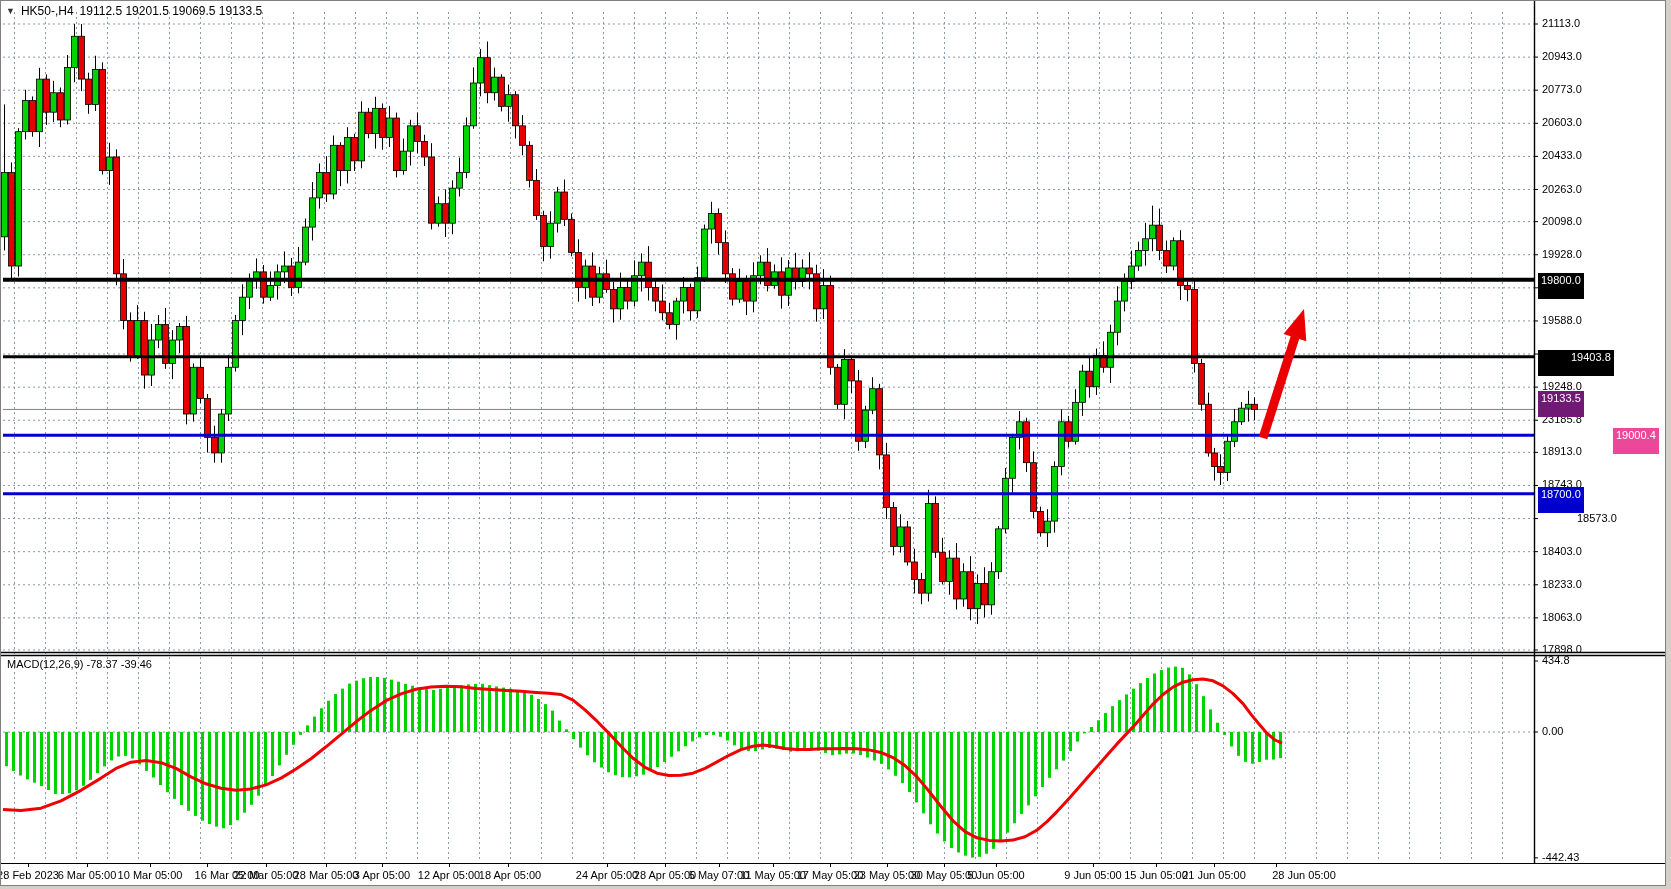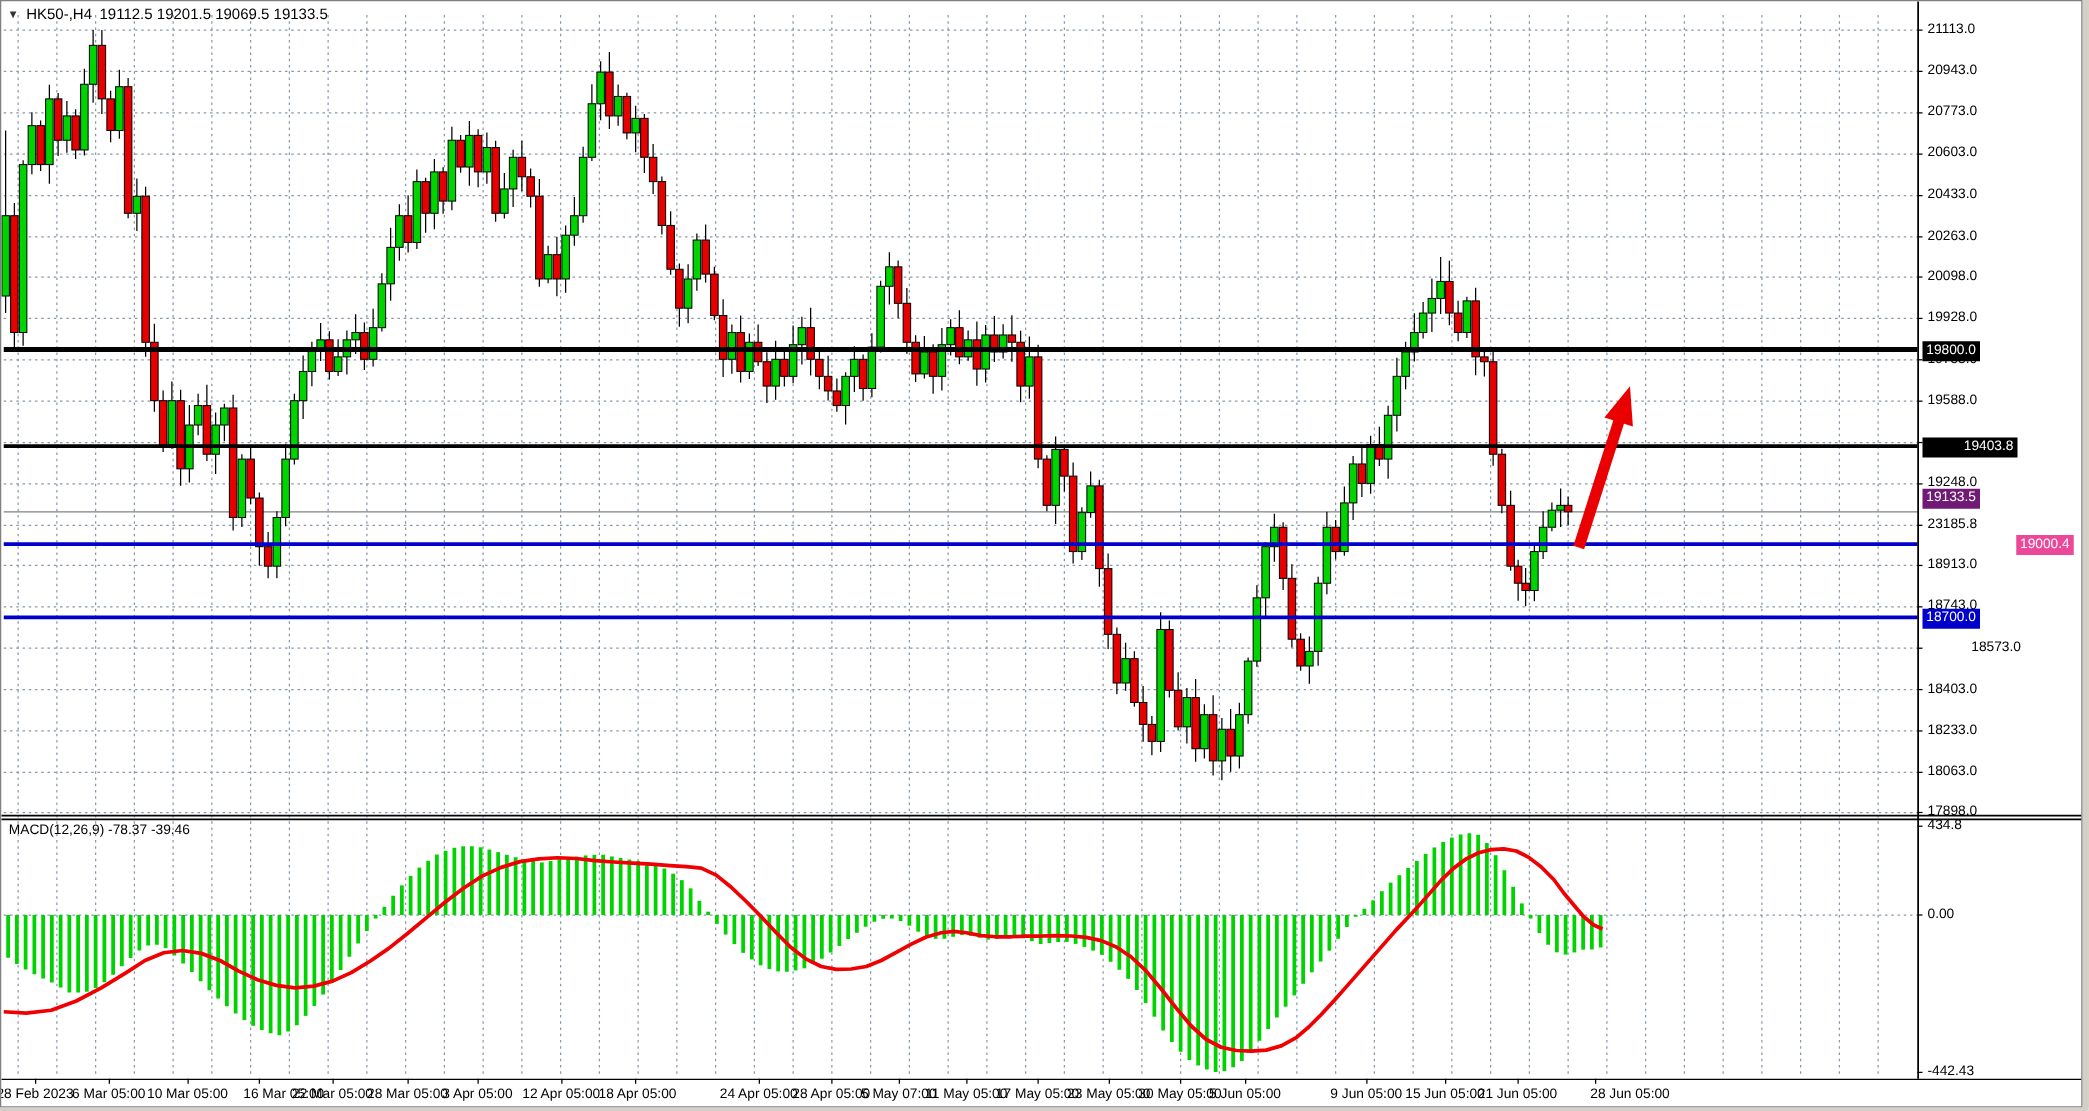--- a/index.html
+++ b/index.html
@@ -2,21 +2,21 @@
 <html><head>
 <meta charset="utf-8">
 <style>
   html,body{margin:0;padding:0;background:#d4d0c8;font-family:"Liberation Sans",sans-serif;}
   #window{position:relative;width:1666px;height:886px;background:#fff;border:1px solid #808080;box-sizing:border-box;overflow:hidden;}
   #chart-svg{position:absolute;left:0;top:0;}
   .title-overlay{position:absolute;left:5px;top:3px;font-size:12px;color:#000;display:flex;align-items:center;gap:6px;z-index:5;}
   .title-overlay .tri{font-size:9px;color:#333;cursor:pointer;}
   .macd-label{position:absolute;left:6px;top:657px;font-size:11px;color:#000;z-index:5;}
   .axis-label{position:absolute;font-size:11px;color:#000;white-space:nowrap;z-index:4;}
-  .axis-flag{position:absolute;font-size:11px;color:#fff;padding:0 3px;line-height:14px;height:16px;white-space:nowrap;z-index:6;}
+  .axis-flag{position:absolute;font-size:11px;color:#fff;padding:0 3px;line-height:14px;height:26px;white-space:nowrap;z-index:6;}
   .time-label{position:absolute;font-size:11px;color:#000;white-space:nowrap;transform:translateX(-50%);z-index:4;}
 </style>
 </head>
 <body>
 
 <div id="window">
   <div class="title-overlay">
     <span class="tri">▼</span>
     <span>HK50-,H4</span>
     <span>19112.5 19201.5 19069.5 19133.5</span>

